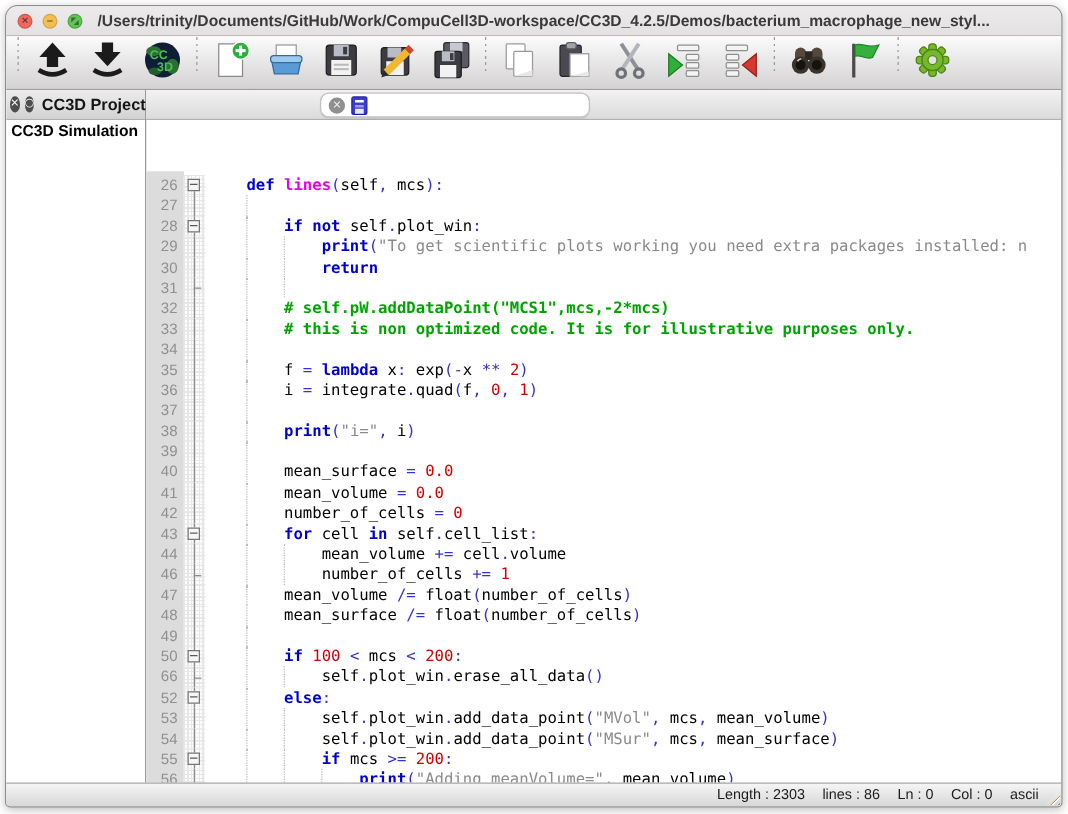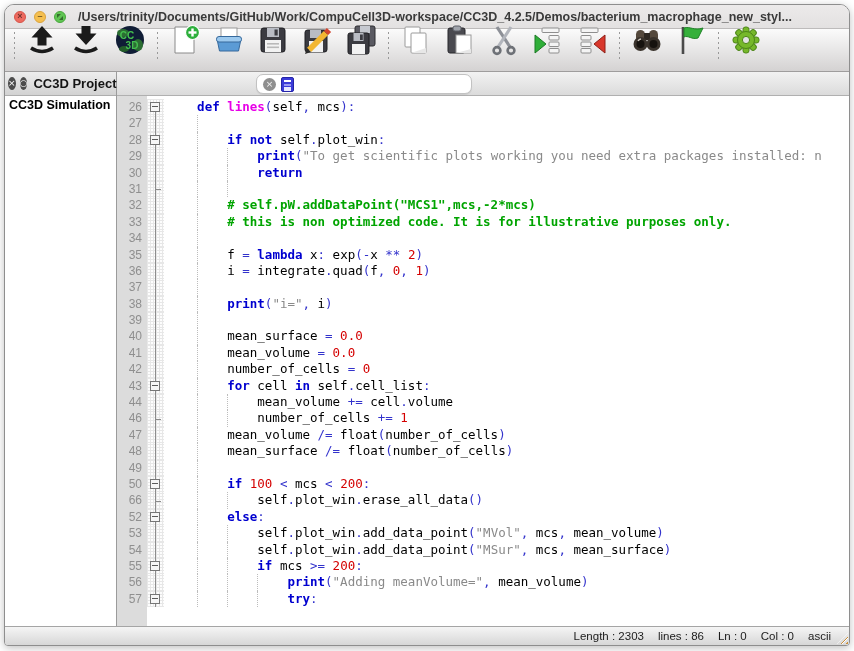--- a/index.html
+++ b/index.html
@@ -16,21 +16,21 @@
   .tl-close{ background:#ee6a5f; border:1px solid #d5554a; }
   .tl-min{ background:#f5bf4f; border:1px solid #d9a33f; }
   .tl-zoom{ background:#61c554; border:1px solid #4aa73e; position:relative;}
   .gz{ position:absolute; width:0; height:0; border-style:solid; }
   .gz1{ left:2px; top:2px; border-width:4px 4px 0 0; border-color:rgba(0,0,0,.45) transparent transparent transparent; }
   .gz2{ right:2px; bottom:2px; border-width:0 0 4px 4px; border-color:transparent transparent rgba(0,0,0,.45) transparent; }
   .title-text{ font-size:12.5px; font-weight:bold; color:#3a3a3a; margin-left:4px; white-space:nowrap; overflow:hidden; }
 
   
   .toolbar{ height:43px; flex:0 0 43px; background:linear-gradient(#fbfbfb,#d4d2d2);
-    border-bottom:1px solid #9f9d9d; display:flex; align-items:flex-end; padding:12px 4px; }
+    border-bottom:1px solid #9f9d9d; display:flex; align-items:flex-start; padding:0 4px; }
   .tbtn{ width:44px; height:38px; border:none; background:transparent; display:flex; align-items:center; justify-content:center; border-radius:4px; }
   .tbtn svg{ width:32px; height:32px; }
   .tsep{ width:3px; height:28px; margin:0 4px;
     background-image:repeating-linear-gradient(0deg,#999 0 2px, transparent 2px 5px);
     background-size:1px 100%; background-repeat:no-repeat; background-position:center; }
   .cc3dtxt{ font-family:"Liberation Sans",sans-serif; font-weight:bold; }
 
   
   .main{ flex:1 1 auto; display:flex; min-height:0; }
   .sidebar{ width:112px; flex:0 0 112px; border-right:1px solid #9b9b9b; display:flex; flex-direction:column; background:#fff;}
@@ -52,21 +52,21 @@
     line-height:13px; text-align:center; border:none; padding:0; margin-right:5px; font-family:"DejaVu Sans",sans-serif;}
   .tab-file-icon{ width:13px; height:15px; border-radius:2px; background:#3b3bd8; border:1px solid #2424a8; position:relative; }
   .tab-file-icon i{ position:absolute; left:2px; right:2px; height:2px; background:#fff; }
   .tab-file-icon i:nth-child(1){ top:2px; }
   .tab-file-icon i:nth-child(2){ top:6px; background:#9a9af0;}
   .tab-file-icon i:nth-child(3){ top:9px; height:4px; background:#e8e8ff;}
   .tab-label{ font-size:11px; color:#222; margin-left:6px; }
 
   
   .code{ flex:1 1 auto; min-height:0; background:linear-gradient(90deg,#dcdcdc 0 30px,#ffffff 30px);
-    overflow:hidden; padding-top:3px; font-family:"DejaVu Sans Mono",monospace; font-size:12.5px; }
+    overflow:hidden; padding-top:3px; font-family:"DejaVu Sans Mono",monospace; font-size:12.5px;margin-top:41px; }
   .code-row{ display:flex; height:16.4px; line-height:16.4px; }
   .ln{ width:30px; flex:0 0 30px; text-align:right; padding-right:5px; color:#8f8f8f;
     font-family:"Liberation Sans",sans-serif; font-size:12px; }
   .fold{ width:17px; flex:0 0 17px; position:relative; background-color:#fdfdfd;
     background-image:repeating-linear-gradient(0deg,#e7e7e7 0 1px,transparent 1px 3px),
                      repeating-linear-gradient(90deg,#e7e7e7 0 1px,transparent 1px 3px); }
   .fl-full{ position:absolute; left:8px; top:0; bottom:0; width:0; border-left:1px solid #8c8c8c; }
   .fl-bot{ position:absolute; left:8px; top:50%; bottom:0; width:0; border-left:1px solid #8c8c8c; }
   .ftick{ position:absolute; left:8px; top:50%; width:6px; height:0; border-top:1px solid #8c8c8c; }
   .fbox{ position:absolute; left:3px; top:calc(50% - 5px); width:10px; height:10px; background:#f6f6f6;

